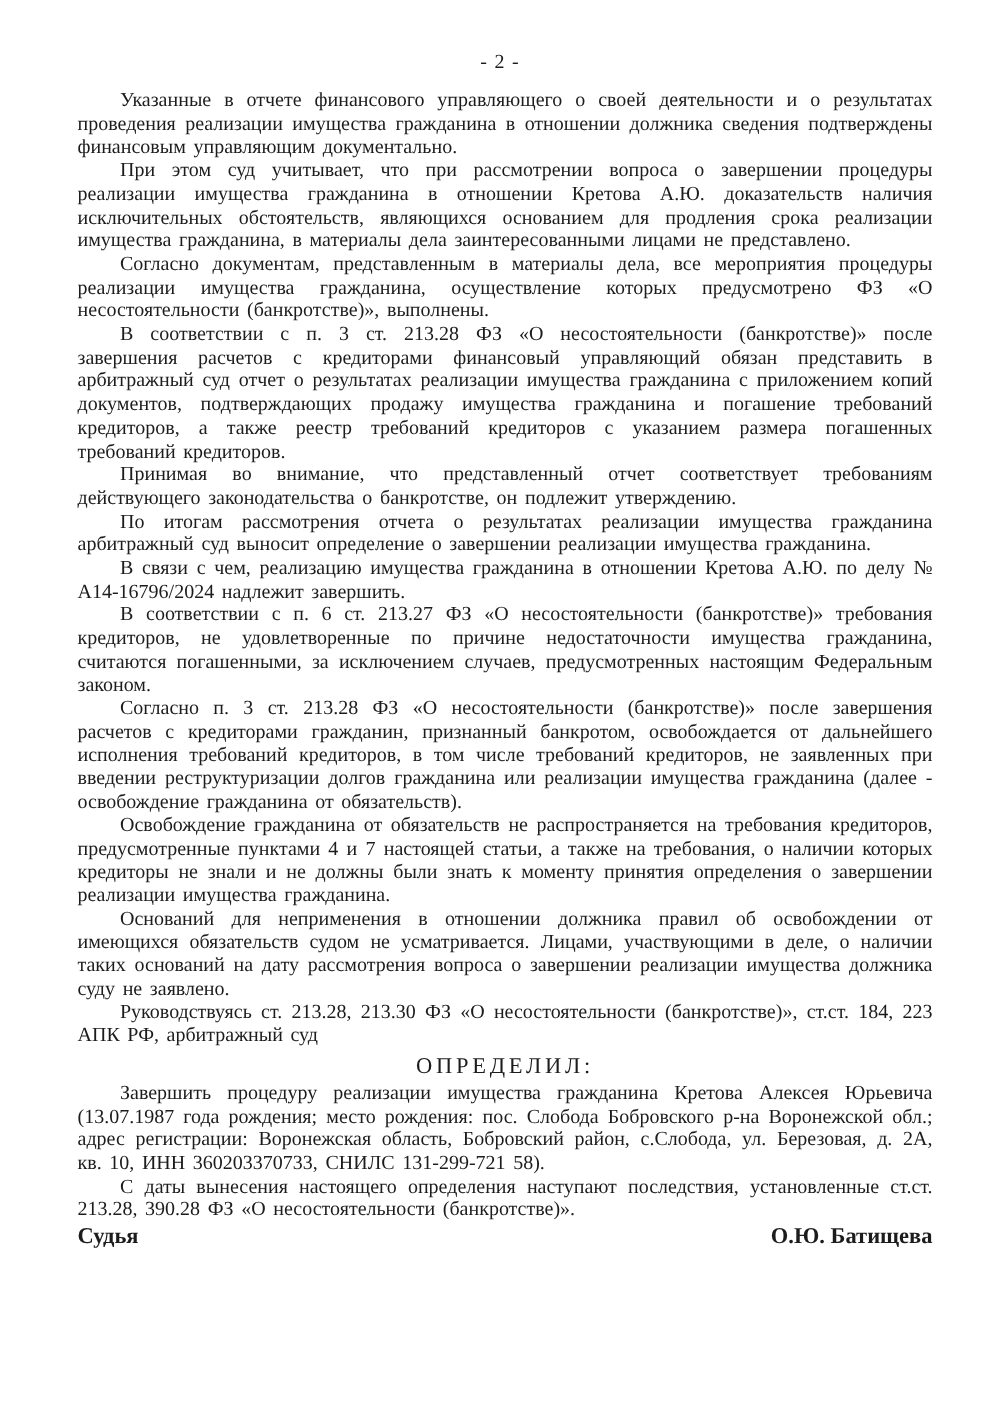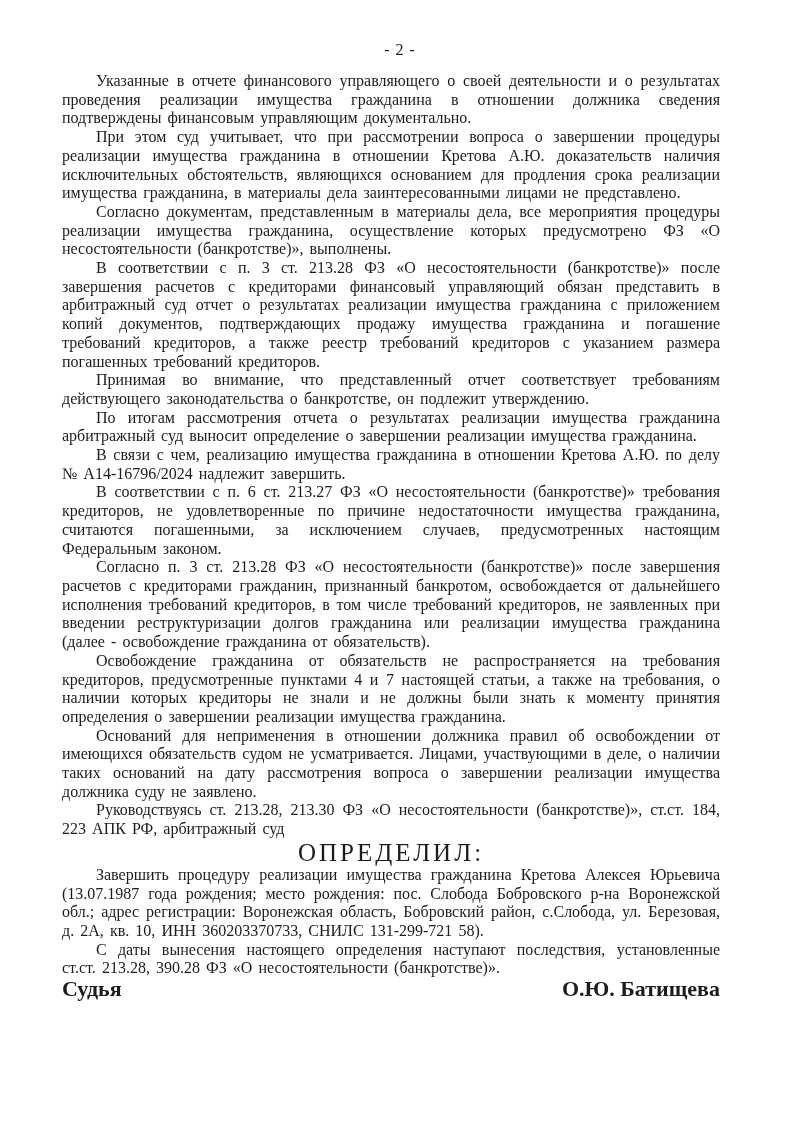--- a/index.html
+++ b/index.html
@@ -18,42 +18,42 @@
     box-sizing: border-box;
   }
   .page-number {
     padding-top: 40px;
     text-align: center;
     font-size: 16px;
     line-height: 19px;
     letter-spacing: 1px;
   }
   .content {
-    margin: 13px 80px 0 62px;
+    margin: 13px 54px 0 62px;
   }
   p.para {
     margin: 0;
     text-align: justify;
     text-indent: 34px;
     font-size: 16px;
     line-height: 18.7px;
     word-spacing: 2.1px;
   }
   .resolution-heading {
     text-align: center;
-    font-size: 25px;
+    font-size: 18px;
     line-height: 27px;
     letter-spacing: 3px;
     word-spacing: 0;
   }
   .sig-row {
     display: flex;
     justify-content: space-between;
     font-weight: bold;
-    font-size: 22px;
+    font-size: 18px;
     line-height: 19px;
     margin-top: 1px;
   }
 </style>
 </head>
 <body>
 
 <div class="page">
   <div class="page-number">- 2 -</div>
 

